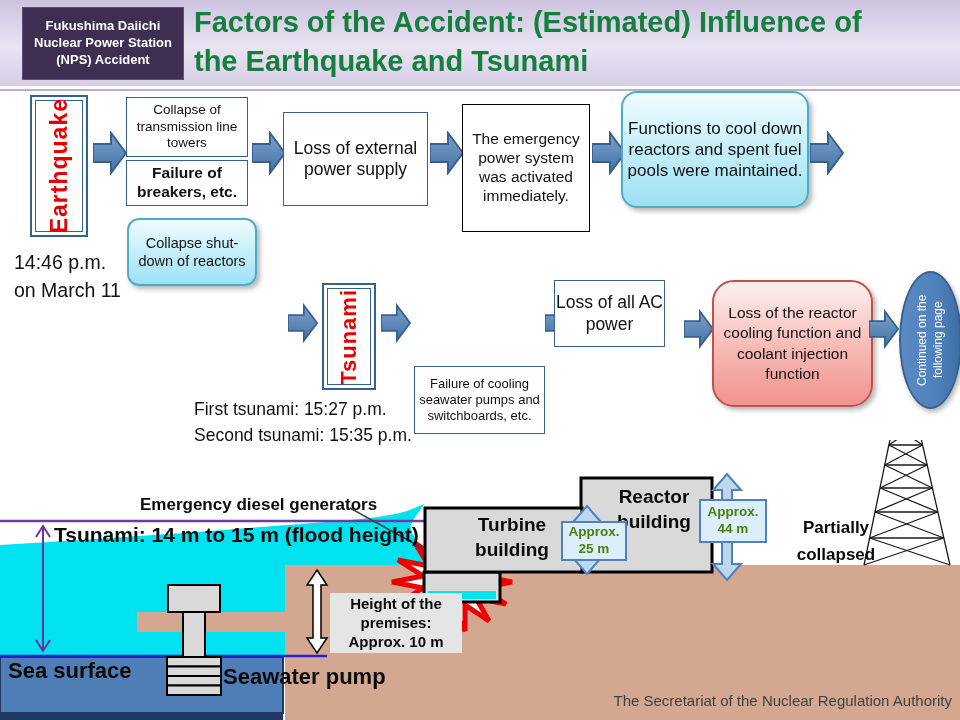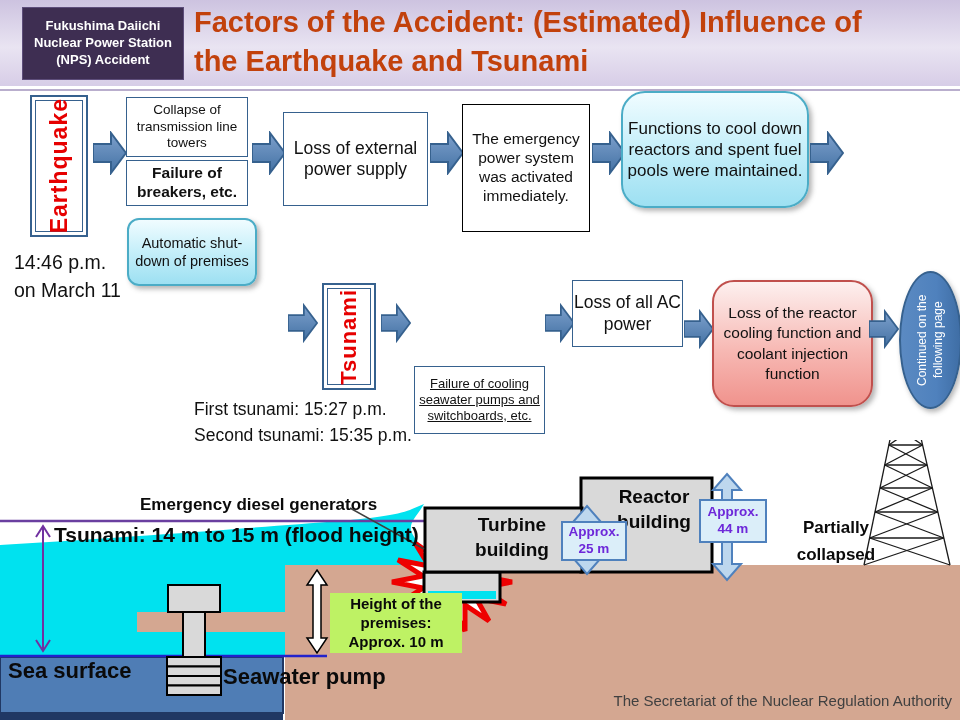--- a/index.html
+++ b/index.html
@@ -6,43 +6,43 @@
   #slide{position:relative;width:960px;height:720px;background:#ffffff;overflow:hidden;
          font-family:"Liberation Sans",sans-serif;color:#111;}
   .abs{position:absolute;}
   
   .header{left:0;top:0;width:960px;height:86px;
           background:linear-gradient(180deg,#cdc3e0 0%,#e9e4f2 55%,#d7cde7 100%);
           border-bottom:3px solid #ffffff;box-shadow:0 2px 0 #b9aecd;}
   .badge{left:22px;top:7px;width:160px;height:71px;background:#3e2e52;border:1px solid #5d4d7a;
          color:#fff;font-weight:bold;font-size:13px;line-height:1.3;text-align:right;
          display:flex;align-items:center;justify-content:center;flex-direction:column;}
-  .title{left:194px;top:3px;width:762px;font-size:29px;font-weight:bold;line-height:1.33;color:#c2410c;}
+  .title{left:194px;top:3px;width:762px;font-size:29px;font-weight:bold;line-height:1.33;color:#15803d;}
   
   .wbox{background:#fff;border:1.6px solid #36618e;display:flex;align-items:center;justify-content:center;
         text-align:center;line-height:1.22;}
   .kbox{border-color:#000;}
   .cyanbox{background:linear-gradient(180deg,#f0fcff 0%,#c9f0fa 45%,#9de0f2 100%);
-           border:2px solid #4bacc6;border-radius:24px;display:flex;align-items:center;justify-content:center;
+           border:2px solid #4bacc6;border-radius:16px;display:flex;align-items:center;justify-content:center;
            text-align:center;line-height:1.25;box-shadow:3px 3px 5px rgba(90,90,90,.45);}
   .pinkbox{background:linear-gradient(180deg,#fdf0ef 0%,#f7b9b4 55%,#f0938d 100%);
            border:2px solid #c0504d;border-radius:22px;display:flex;align-items:center;justify-content:center;
            text-align:center;line-height:1.3;box-shadow:3px 3px 5px rgba(90,90,90,.45);}
   .dblbox{border:2px solid #36618e;background:#fff;padding:3px;}
   .dblbox .inner{width:100%;height:100%;border:1.6px solid #36618e;box-sizing:border-box;
                  display:flex;align-items:center;justify-content:center;}
   .vtext{writing-mode:vertical-rl;transform:rotate(180deg);}
   .redv{color:#e60000;font-weight:bold;font-size:23px;letter-spacing:1px;}
   .arr{position:absolute;}
   .ellipse{left:899px;top:271px;width:59px;height:134px;border-radius:50%;
            background:linear-gradient(90deg,#5b8ac2,#4f81bd 60%,#3f6ea5);border:2px solid #36618e;
            display:flex;align-items:center;justify-content:center;box-shadow:2px 3px 5px rgba(90,90,90,.45);}
   .ellipse .vtext{color:#fff;font-size:12px;line-height:1.3;height:118px;text-align:center;}
   .lbl{font-weight:bold;color:#0a0a0a;}
-  .mbox{background:#dbeef9;border:2px solid #4f81bd;color:#6d28d9;font-weight:bold;
+  .mbox{background:#dbeef9;border:2px solid #4f81bd;color:#4d7c0f;font-weight:bold;
         text-align:center;display:flex;align-items:center;justify-content:center;flex-direction:column;line-height:1.25;}
   .footer{left:500px;top:692px;width:452px;text-align:right;font-size:15px;color:#404040;}
 </style>
 </head>
 <body>
 
 <div id="slide">
 
   <div class="abs header"></div>
   <div class="abs badge">
@@ -104,21 +104,21 @@
 
   <div class="abs cyanbox" style="left:621px;top:91px;width:184px;height:113px;font-size:17px;">
     <span>Functions to cool down reactors and spent fuel pools were maintained.</span>
     </div>
 
   <svg class="arr" style="left:810px;top:131px" width="34" height="44" viewBox="0 0 34 44">
     <polygon points="0,13 18,13 18,2 33,22 18,42 18,31 0,31" fill="url(#agrad)" stroke="#36618e" stroke-width="2"></polygon>
     </svg>
 
   <div class="abs cyanbox" style="left:127px;top:218px;width:126px;height:64px;font-size:14.5px;border-radius:12px;">
-    <span>Automatic shut-down of premises</span>
+    <span>Collapse shut-down of reactors</span>
     </div>
 
   <div class="abs" style="left:14px;top:248px;font-size:19.5px;line-height:1.45;">
     <div>14:46 p.m.</div>
     <div>on March 11</div>
   </div>
 
   <svg class="arr" style="left:288px;top:299px" width="30" height="48" viewBox="0 0 34 44">
     <polygon points="0,13 18,13 18,2 33,22 18,42 18,31 0,31" fill="url(#agrad)" stroke="#36618e" stroke-width="2"></polygon>
     </svg>
@@ -127,29 +127,29 @@
     <div class="inner">
         <span class="vtext redv" style="font-size:22px">Tsunami</span>
       </div>
   </div>
 
   <svg class="arr" style="left:381px;top:301px" width="30" height="44" viewBox="0 0 34 44">
     <polygon points="0,13 18,13 18,2 33,22 18,42 18,31 0,31" fill="url(#agrad)" stroke="#36618e" stroke-width="2"></polygon>
     </svg>
 
 
-  <div class="abs wbox" style="left:414px;top:366px;width:129px;height:66px;font-size:13px;text-decoration:underline;">
+  <div class="abs wbox" style="left:414px;top:366px;width:129px;height:66px;font-size:13px;">
     <span>Failure of cooling seawater pumps and switchboards, etc.</span>
     </div>
 
   <svg class="arr" style="left:545px;top:301px" width="30" height="44" viewBox="0 0 34 44">
     <polygon points="0,13 18,13 18,2 33,22 18,42 18,31 0,31" fill="url(#agrad)" stroke="#36618e" stroke-width="2"></polygon>
     </svg>
 
-  <div class="abs wbox" style="left:572px;top:280px;width:109px;height:65px;font-size:17.5px;">
+  <div class="abs wbox" style="left:554px;top:280px;width:109px;height:65px;font-size:17.5px;">
     <span>Loss of all AC power</span>
     </div>
 
   <svg class="arr" style="left:684px;top:307px" width="30" height="44" viewBox="0 0 34 44">
     <polygon points="0,13 18,13 18,2 33,22 18,42 18,31 0,31" fill="url(#agrad)" stroke="#36618e" stroke-width="2"></polygon>
     </svg>
 
   <div class="abs pinkbox" style="left:712px;top:280px;width:157px;height:123px;font-size:15.5px;">
     <span>Loss of the reactor cooling function and coolant injection function</span>
     </div>
@@ -247,21 +247,21 @@
   <div class="abs lbl" style="left:598px;top:485px;width:112px;font-size:19px;text-align:center;line-height:1.3;">Reactor building</div>
 
   <div class="abs mbox" style="left:561px;top:521px;width:62px;height:36px;font-size:13.5px;white-space:pre-line;">Approx.
 25 m</div>
 
   <div class="abs mbox" style="left:699px;top:499px;width:64px;height:40px;font-size:13.5px;white-space:pre-line;">Approx.
 44 m</div>
 
   <div class="abs lbl" style="left:788px;top:514px;width:96px;font-size:17px;text-align:center;line-height:1.6;">Partially collapsed</div>
 
-  <div class="abs lbl" style="left:330px;top:593px;width:132px;font-size:15px;text-align:center;background:#bef264;
+  <div class="abs lbl" style="left:330px;top:593px;width:132px;font-size:15px;text-align:center;background:#e5e5e5;
        white-space:pre-line;line-height:1.25;padding:2px 0;">Height of the
 premises:
 Approx. 10 m</div>
 
   <div class="abs lbl" style="left:223px;top:664px;font-size:22px;">Seawater pump</div>
 
   <div class="abs lbl" style="left:8px;top:658px;font-size:22px;">Sea surface</div>
 
   <div class="abs footer">The Secretariat of the Nuclear Regulation Authority</div>
 

